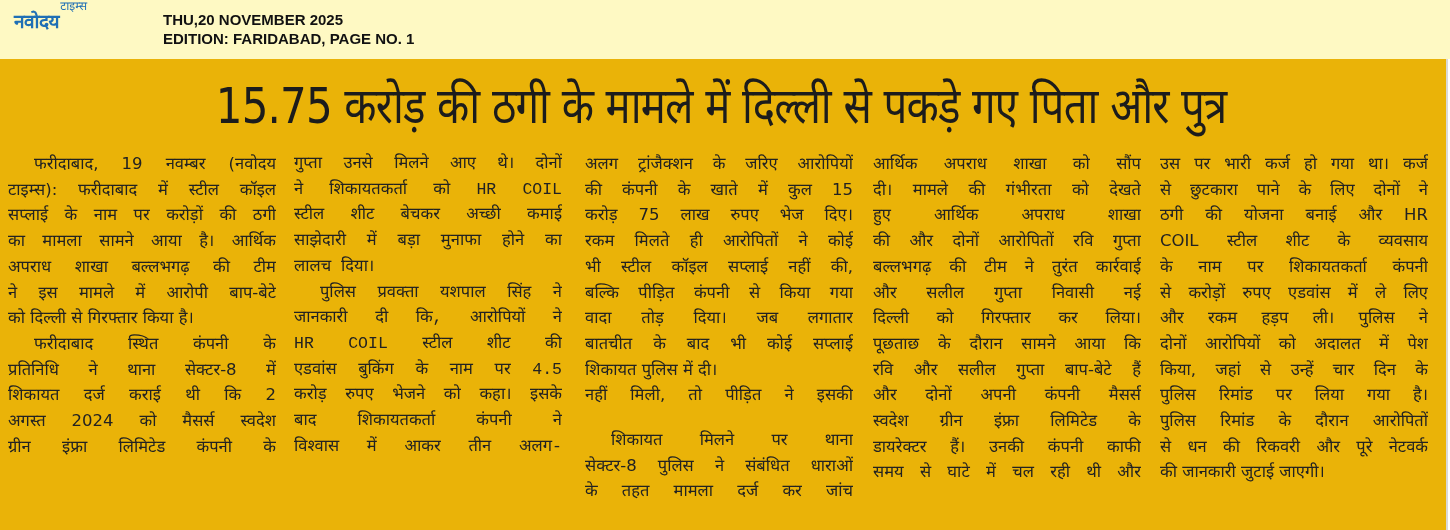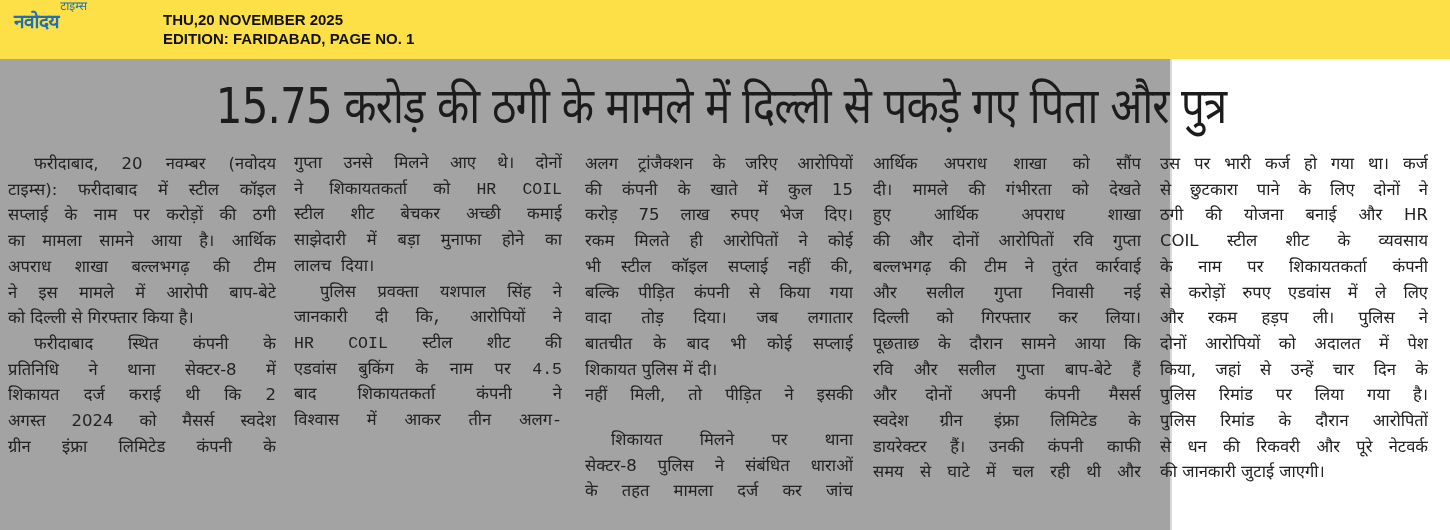--- a/index.html
+++ b/index.html
@@ -1,21 +1,21 @@
 <!DOCTYPE html>
 <html><head>
   <meta charset="utf-8">
   <style>
     * { box-sizing: border-box; margin: 0; padding: 0; }
     html, body { width: 1450px; height: 530px; overflow: hidden; background: #ffffff; }
     body { font-family: "DejaVu Sans", sans-serif; color: #1a1a1a; position: relative; }
 
     .topbar {
       position: absolute; left: 0; top: 0; width: 1450px; height: 59px;
-      background: #fde047;
+      background: #fef9c3;
       padding-left: 44px;
     }
     .logo {
       position: absolute; left: 14px; top: 10px; height: 22px;
       display: flex; align-items: flex-end;
     }
     .logo-main {
       font-family: "DejaVu Sans", sans-serif; font-weight: bold; font-size: 19px;
       color: #1f6fb5; letter-spacing: -0.5px; line-height: 22px;
     }
@@ -23,22 +23,22 @@
       font-family: "DejaVu Sans", sans-serif; font-size: 12px; color: #1f6fb5;
       line-height: 16px; margin-left: 1px; margin-bottom: 18px;
     }
     .edition-info {
       position: absolute; left: 163px; top: 10px;
       font-family: "Liberation Sans", sans-serif; font-weight: bold; font-size: 15px;
       line-height: 19px; color: #111;
     }
 
     .page {
-      position: absolute; left: 0; top: 59px; width: 1172px; height: 471px;
-      background: #a3a3a3; border-right: 2px solid #d9d9d9;
+      position: absolute; left: 0; top: 59px; width: 1448px; height: 471px;
+      background: #eab308; border-right: 2px solid #d9d9d9;
     }
 
     .headline {
       position: absolute; left: 0; top: 15px; width: 1448px;
       text-align: center;
       font-family: "DejaVu Sans", sans-serif; font-weight: normal;
       font-size: 50px; line-height: 64px; color: #1c1c1c;
       transform: scaleX(0.84); transform-origin: 706px 0;
       white-space: nowrap; letter-spacing: -1px;
     }
@@ -72,21 +72,21 @@
     <div>THU,20 NOVEMBER 2025</div>
     <div>EDITION: FARIDABAD, PAGE NO. 1</div>
   </div>
 </div>
 
 <div class="page">
   <h1 class="headline">15.75 करोड़ की ठगी के मामले में दिल्ली से पकड़े गए पिता और पुत्र</h1>
 
   <div class="columns">
     <div class="col c1">
-        <span class="line" style="padding-left: 26px;">फरीदाबाद, 20 नवम्बर (नवोदय</span>
+        <span class="line" style="padding-left: 26px;">फरीदाबाद, 19 नवम्बर (नवोदय</span>
         <span class="line">टाइम्स): फरीदाबाद में स्टील कॉइल</span>
         <span class="line">सप्लाई के नाम पर करोड़ों की ठगी</span>
         <span class="line">का मामला सामने आया है। आर्थिक</span>
         <span class="line">अपराध शाखा बल्लभगढ़ की टीम</span>
         <span class="line">ने इस मामले में आरोपी बाप-बेटे</span>
         <span class="line last">को दिल्ली से गिरफ्तार किया है।</span>
         <span class="line" style="padding-left: 26px;">फरीदाबाद स्थित कंपनी के</span>
         <span class="line">प्रतिनिधि ने थाना सेक्टर-8 में</span>
         <span class="line">शिकायत दर्ज कराई थी कि 2</span>
         <span class="line">अगस्त 2024 को मैसर्स स्वदेश</span>
@@ -95,20 +95,21 @@
     <div class="col c2">
         <span class="line">गुप्ता उनसे मिलने आए थे। दोनों</span>
         <span class="line">ने शिकायतकर्ता को HR COIL</span>
         <span class="line">स्टील शीट बेचकर अच्छी कमाई</span>
         <span class="line">साझेदारी में बड़ा मुनाफा होने का</span>
         <span class="line last">लालच दिया।</span>
         <span class="line" style="padding-left: 26px;">पुलिस प्रवक्ता यशपाल सिंह ने</span>
         <span class="line">जानकारी दी कि, आरोपियों ने</span>
         <span class="line">HR COIL स्टील शीट की</span>
         <span class="line">एडवांस बुकिंग के नाम पर 4.5</span>
+        <span class="line">करोड़ रुपए भेजने को कहा। इसके</span>
         <span class="line">बाद शिकायतकर्ता कंपनी ने</span>
         <span class="line">विश्वास में आकर तीन अलग-</span>
       </div>
     <div class="col c3">
         <span class="line">अलग ट्रांजैक्शन के जरिए आरोपियों</span>
         <span class="line">की कंपनी के खाते में कुल 15</span>
         <span class="line">करोड़ 75 लाख रुपए भेज दिए।</span>
         <span class="line">रकम मिलते ही आरोपितों ने कोई</span>
         <span class="line">भी स्टील कॉइल सप्लाई नहीं की,</span>
         <span class="line">बल्कि पीड़ित कंपनी से किया गया</span>

